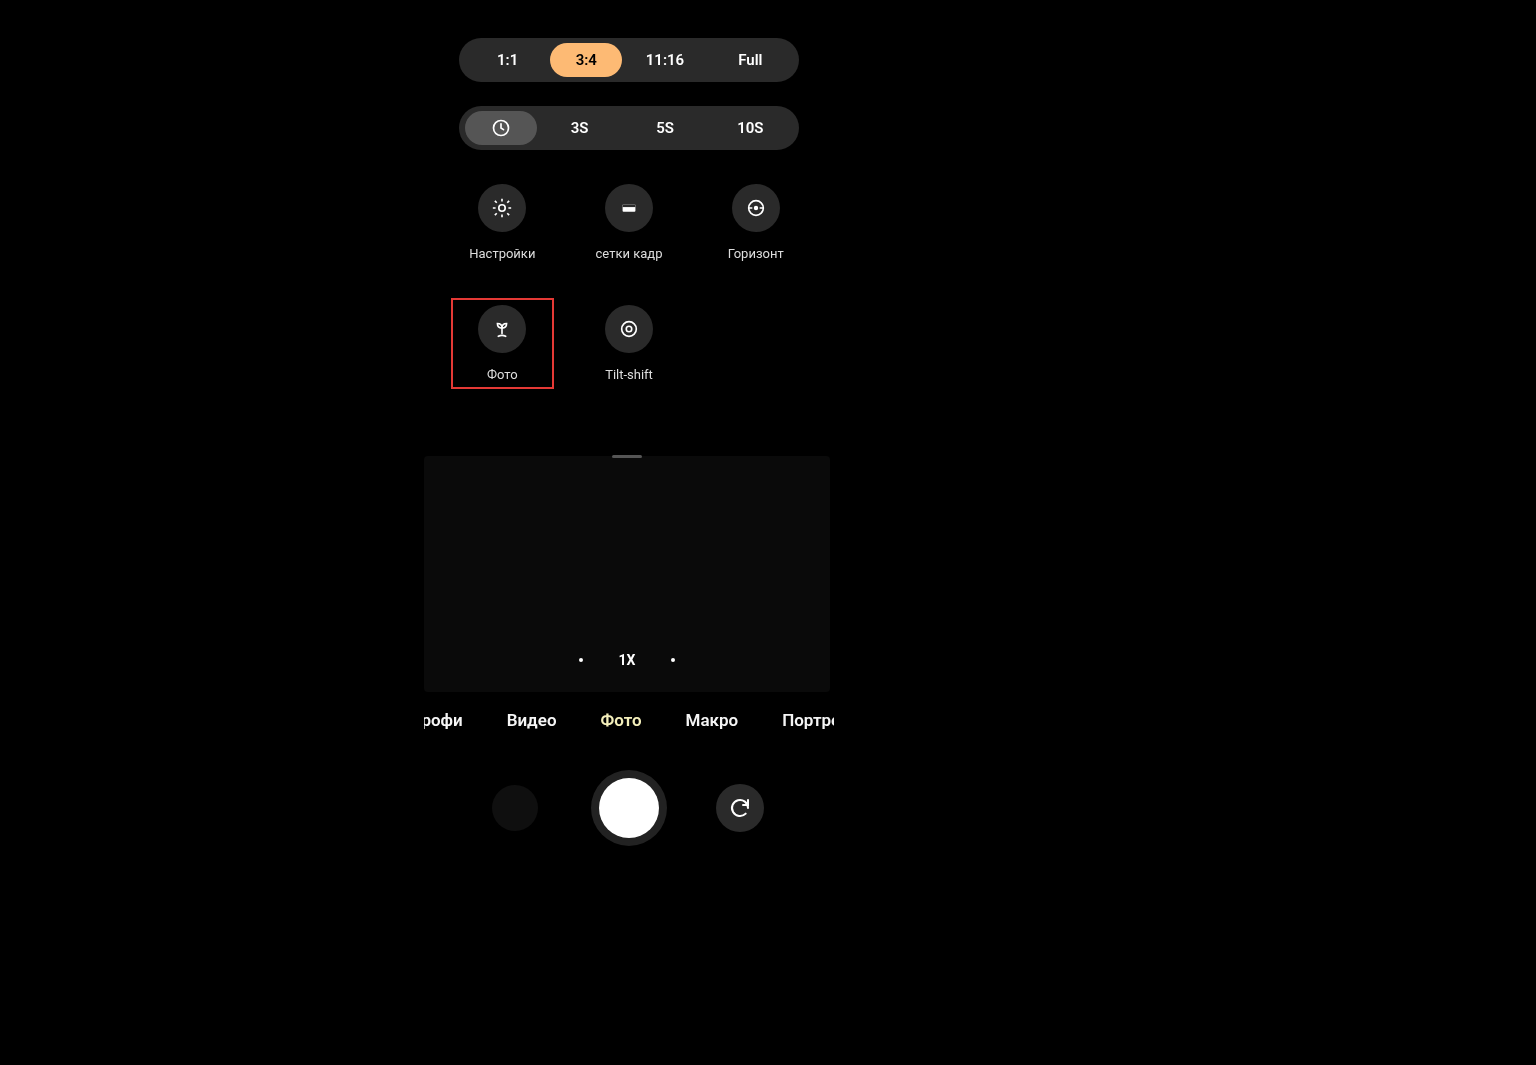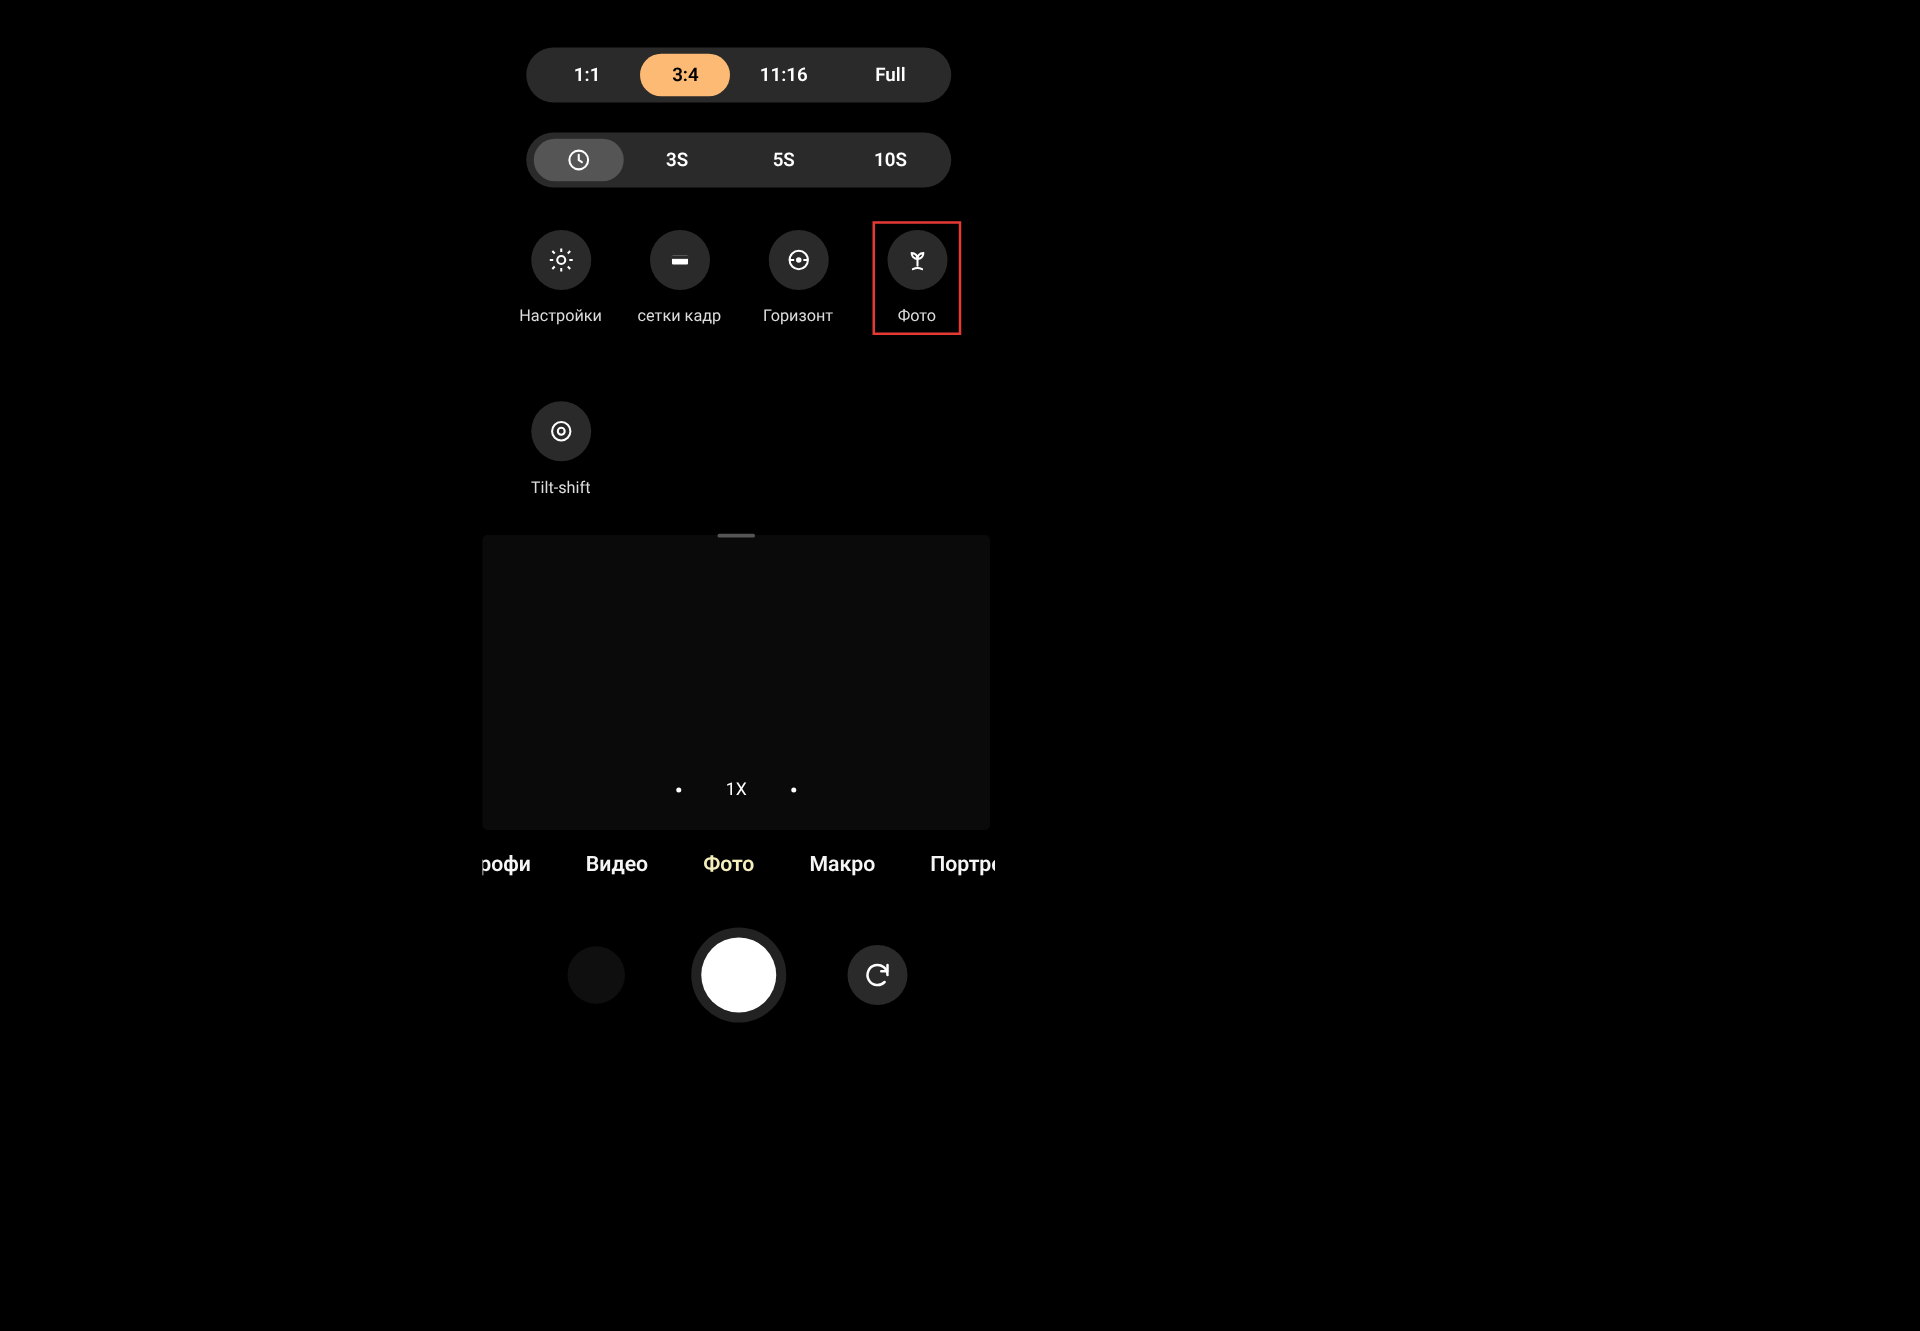--- a/index.html
+++ b/index.html
@@ -7,21 +7,21 @@
     padding: 0;
     width: 1536px;
     height: 1065px;
     background: #000;
     font-family: -apple-system, BlinkMacSystemFont, "Segoe UI", Roboto, Helvetica, Arial, sans-serif;
     color: #fff;
     overflow: hidden;
   }
   .phone {
     position: absolute;
-    left: 386px;
+    left: 424px;
     top: 0;
     width: 410px;
     height: 820px;
   }
 
   
   .segmented {
     display: flex;
     align-items: center;
     justify-content: space-between;
@@ -57,22 +57,22 @@
     width: 72px;
     display: flex;
     align-items: center;
     justify-content: center;
   }
 
   
   .options {
     margin-top: 34px;
     display: grid;
-    grid-template-columns: repeat(4, 1fr);
-    row-gap: 60px;
+    grid-template-columns: repeat(3, 1fr);
+    row-gap: 44px;
     width: 380px;
     margin-left: auto;
     margin-right: auto;
   }
   .opt {
     display: flex;
     flex-direction: column;
     align-items: center;
     gap: 14px;
     position: relative;
@@ -123,21 +123,21 @@
     justify-content: center;
     gap: 36px;
     font-size: 14px;
   }
   .zoom-dot {
     width: 4px;
     height: 4px;
     background: #fff;
     border-radius: 50%;
   }
-  .zoom-label { color: #fff; font-weight: 400; }
+  .zoom-label { color: #fff; font-weight: 700; }
   .mode-indicator {
     position: absolute;
     top: -1px;
     left: 50%;
     transform: translateX(-50%);
     width: 30px;
     height: 3px;
     background: #555;
     border-radius: 2px;
   }

